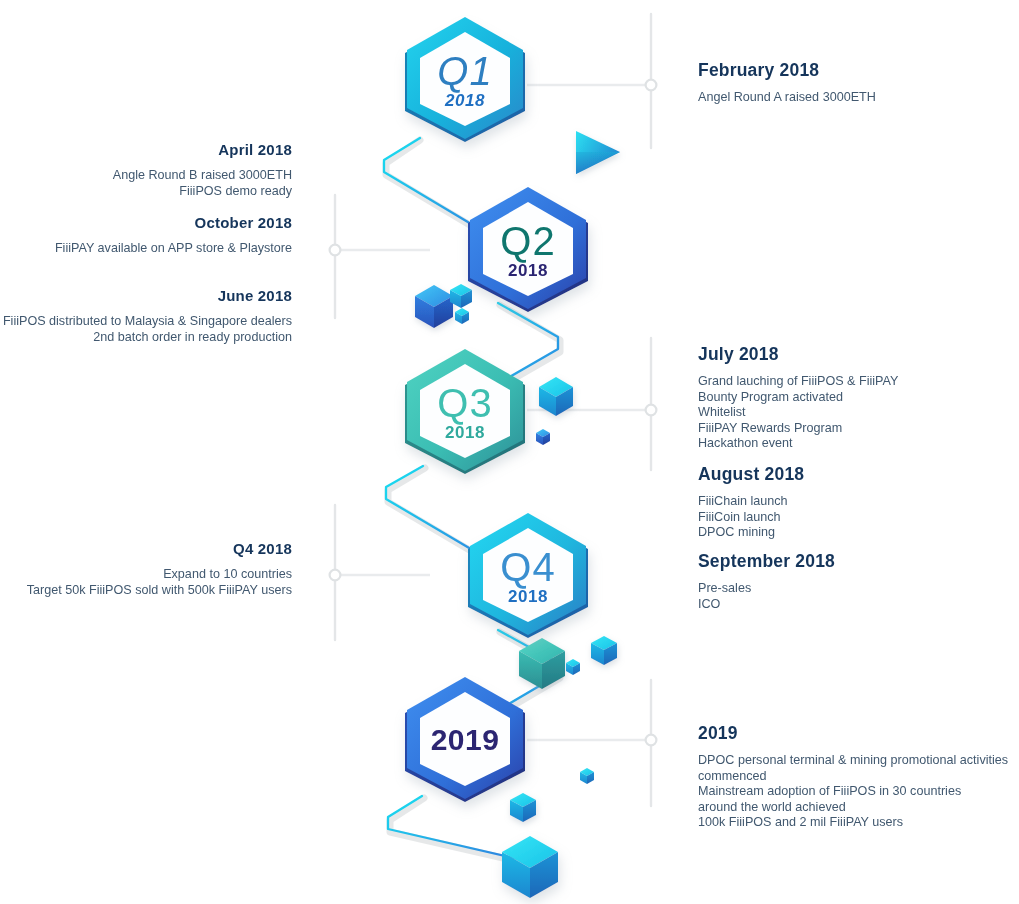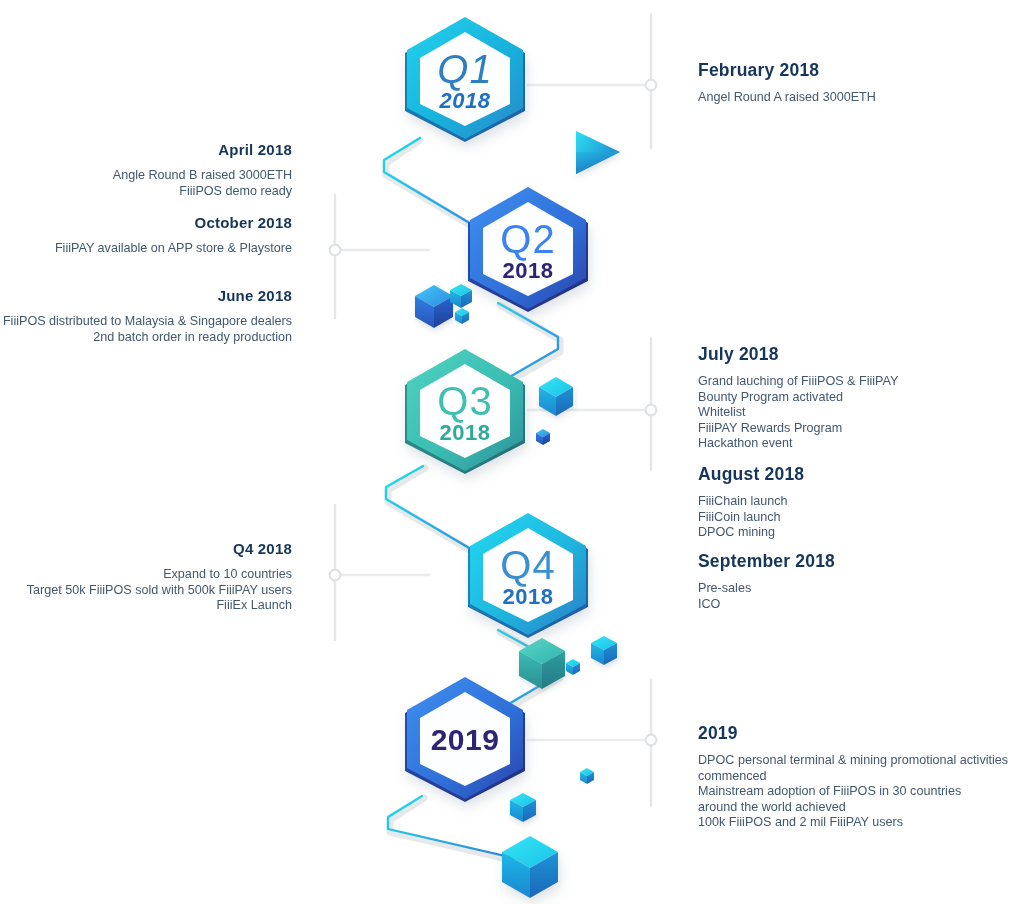--- a/index.html
+++ b/index.html
@@ -33,21 +33,21 @@
 
   
   .hexwrap{position:absolute;width:132px;height:128px;}
   .hexwrap svg{position:absolute;left:0;top:0;overflow:visible;}
   .hexlabel{
     position:absolute;left:0;top:0;width:132px;height:128px;
     display:flex;flex-direction:column;align-items:center;justify-content:center;
     line-height:1;
   }
   .hq{font-size:40px;font-weight:300;letter-spacing:1px;}
-  .hy{font-size:22px;font-weight:bold;letter-spacing:.5px;margin-top:1px;}
+  .hy{font-size:17px;font-weight:bold;letter-spacing:.5px;margin-top:1px;}
   .hsingle{font-size:30px;font-weight:bold;letter-spacing:.5px;}
 </style>
 </head>
 <body>
 
 <div id="stage">
 
   <svg id="wires" viewBox="0 0 1019 904">
     <defs>
 
@@ -281,21 +281,21 @@
 
   <div class="hexwrap" style="left:462px;top:186px;">
     <svg width="132" height="128" viewBox="0 0 132 128">
       <g filter="url(#softshadow)">
         <path d="M66,4 L126,37 L126,95 L66,126 L6,95 L6,37 Z" fill="url(#g-q2d)"></path>
       </g>
       <path d="M66,1 L124,34 L124,92 L66,123 L8,92 L8,34 Z" fill="url(#g-q2)"></path>
       <path d="M66,16 L111,42 L111,88 L66,110 L21,88 L21,42 Z" fill="#fdfeff"></path>
     </svg>
     <div class="hexlabel">
-      <span class="hq" style="color:#3b82f6;">Q2</span>
+      <span class="hq" style="color:#0f766e;">Q2</span>
       <span class="hy" style="color:#2b2572;">2018</span>
     </div>
   </div>
 
   <div class="hexwrap" style="left:399px;top:348px;">
     <svg width="132" height="128" viewBox="0 0 132 128">
       <g filter="url(#softshadow)">
         <path d="M66,4 L126,37 L126,95 L66,126 L6,95 L6,37 Z" fill="url(#g-q3d)"></path>
       </g>
       <path d="M66,1 L124,34 L124,92 L66,123 L8,92 L8,34 Z" fill="url(#g-q3)"></path>
@@ -384,16 +384,15 @@
   <div class="tblock left" style="top:287px;">
     <div class="tb-head">June 2018</div>
     <div class="tb-line">FiiiPOS distributed to Malaysia &amp; Singapore dealers</div>
     <div class="tb-line">2nd batch order in ready production</div>
   </div>
 
   <div class="tblock left" style="top:540px;">
     <div class="tb-head">Q4 2018</div>
     <div class="tb-line">Expand to 10 countries</div>
     <div class="tb-line">Target 50k FiiiPOS sold with 500k FiiiPAY users</div>
-    <div class="tb-line">FiiiEx Launch</div>
   </div>
 
 </div>
 
 </body></html>

